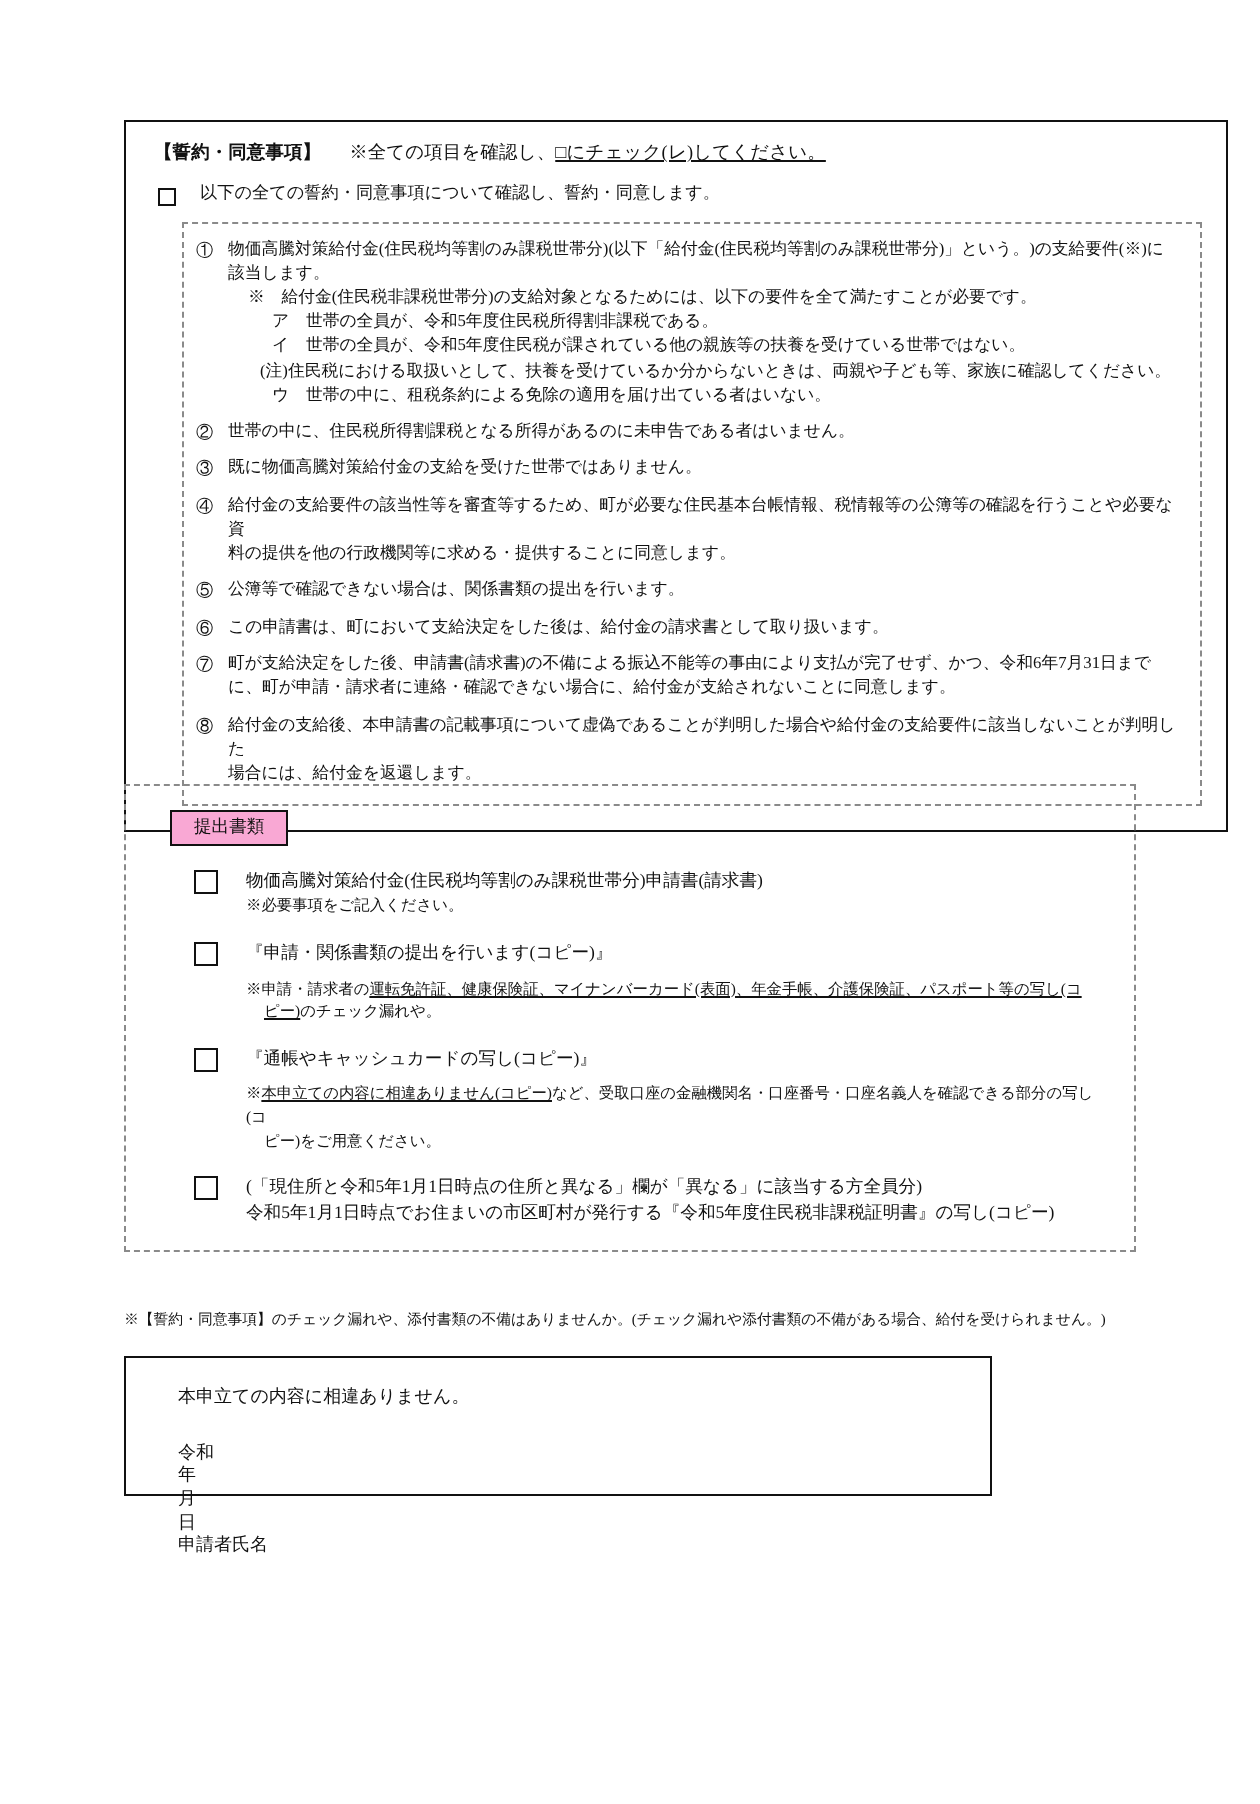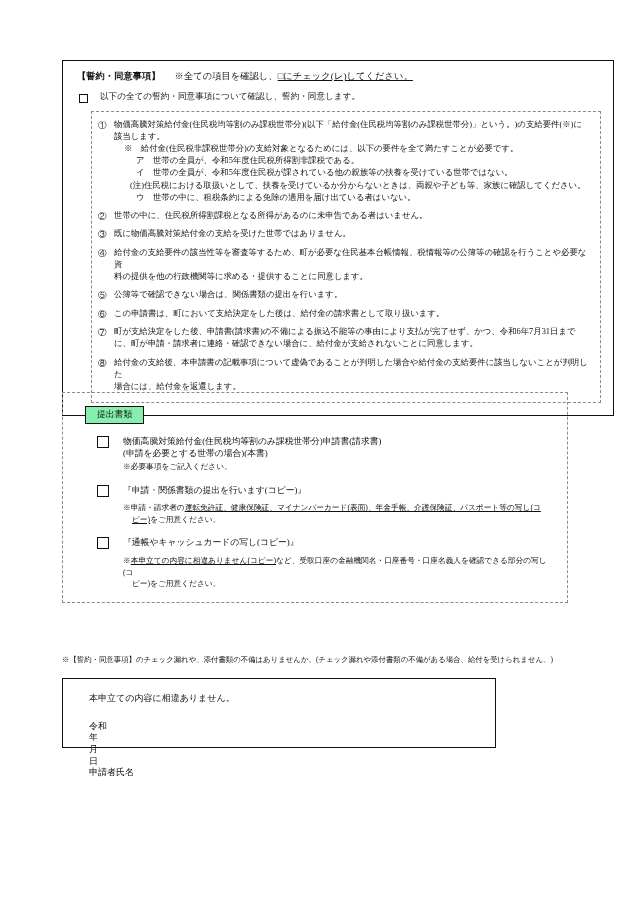--- a/index.html
+++ b/index.html
@@ -98,21 +98,21 @@
     border: 1px dashed #8a8a8a;
     padding: 10px 10px 12px 10px;
   }
   .docs-tag {
     display: inline-block;
     border: 1.1px solid #111;
     padding: 2.5px 11px 3px 11px;
     font-size: 8.8px;
     line-height: 1.2;
     margin: 1px 0 0 12px;
-    background: #86efac;
+    background: #f9a8d4;
   }
   .doc-item {
     display: flex;
     align-items: flex-start;
     margin: 11px 0 0 24px;
   }
   .doc-item .chk-lg {
     display: inline-block;
     width: 12px;
     height: 12px;
@@ -260,44 +260,50 @@
 
   <div class="docs-box">
 
     <div class="docs-tag">提出書類</div>
 
     
     <div class="doc-item">
       <span class="chk-lg"></span>
       <span class="doc-text">
         <span class="main">物価高騰対策給付金(住民税均等割のみ課税世帯分)申請書(請求書)</span>
-        <span class="main">(申請を必要とする世帯の場合)(本書)</span>
         <span class="sub">※必要事項をご記入ください。</span>
       </span>
     </div>
 
     
     <div class="doc-item">
       <span class="chk-lg"></span>
       <span class="doc-text">
         <span class="main">『申請・関係書類の提出を行います(コピー)』</span>
-        <span class="sub2"><span>※申請・請求者の</span><span class="u">運転免許証、健康保険証、マイナンバーカード(表面)、年金手帳、介護保険証、パスポート等の写し(コ</span><span class="indent"><span class="u">ピー)</span><span>をご用意ください。</span></span></span>
+        <span class="sub2"><span>※申請・請求者の</span><span class="u">運転免許証、健康保険証、マイナンバーカード(表面)、年金手帳、介護保険証、パスポート等の写し(コ</span><span class="indent"><span class="u">ピー)</span><span>のチェック漏れや。</span></span></span>
       </span>
     </div>
 
     
     <div class="doc-item">
       <span class="chk-lg"></span>
       <span class="doc-text">
         <span class="main">『通帳やキャッシュカードの写し(コピー)』</span>
         <span class="sub2"><span>※</span><span class="u">本申立ての内容に相違ありません(コピー)</span><span>など、受取口座の金融機関名・口座番号・口座名義人を確認できる部分の写し(コ</span><span class="indent">ピー)をご用意ください。</span></span>
       </span>
     </div>
 
     
+    <div class="doc-item">
+      <span class="chk-lg"></span>
+      <span class="doc-text">
+        <span class="main">(「現住所と令和5年1月1日時点の住所と異なる」欄が「異なる」に該当する方全員分)</span>
+        <span class="main">令和5年1月1日時点でお住まいの市区町村が発行する『令和5年度住民税非課税証明書』の写し(コピー)</span>
+      </span>
+    </div>
 
   </div>
 
   <div class="footer-note">※【誓約・同意事項】のチェック漏れや、添付書類の不備はありませんか。(チェック漏れや添付書類の不備がある場合、給付を受けられません。)</div>
 
   <div class="decl-box">
     <div class="decl-line1">本申立ての内容に相違ありません。</div>
     <div class="decl-line2">
       <span class="gap-era">令和</span>
       <span class="gap-y">年</span>

